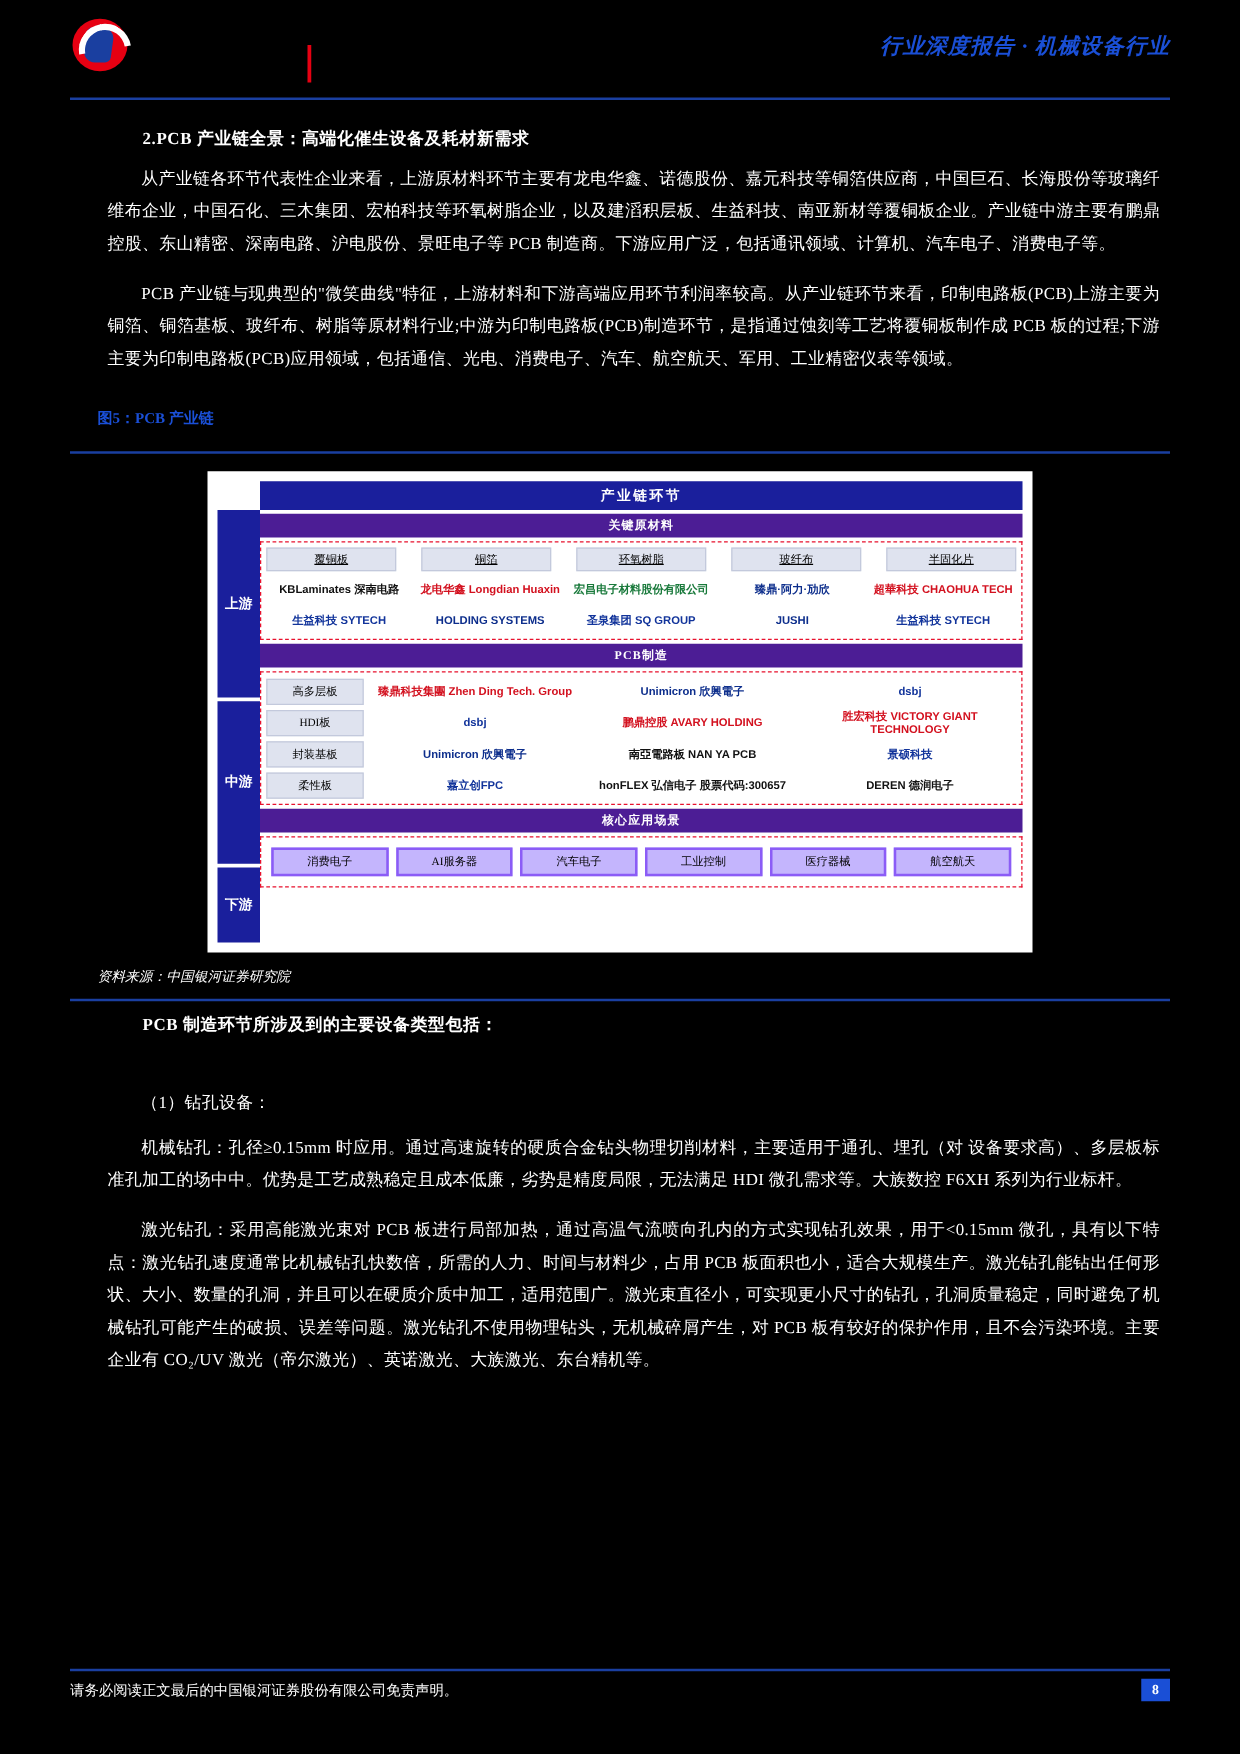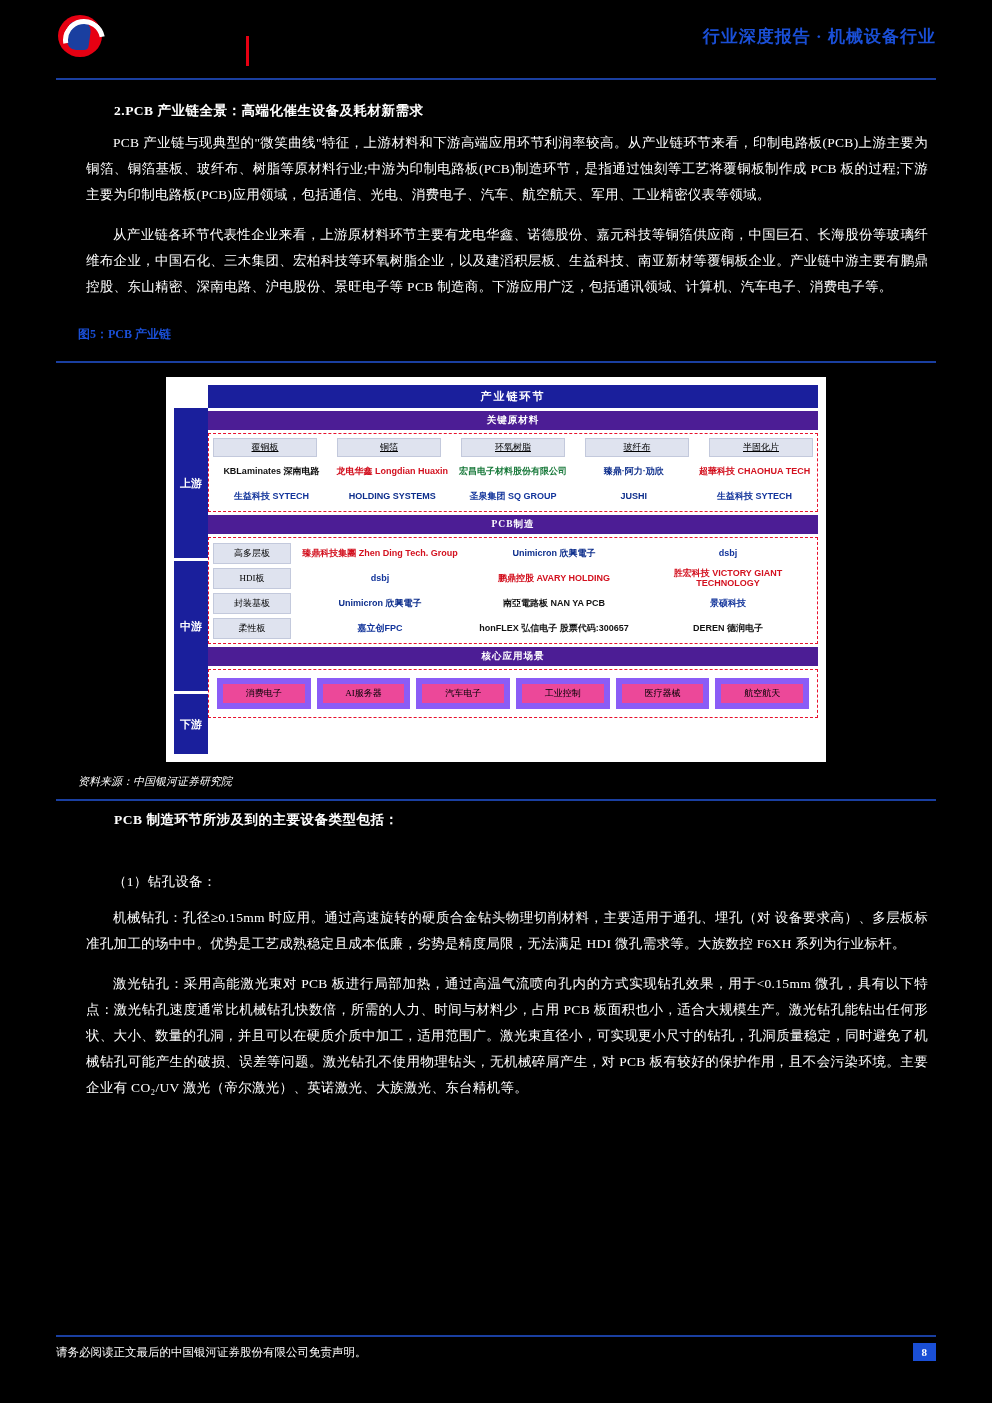--- a/index.html
+++ b/index.html
@@ -13,21 +13,21 @@
   }
   .page{
     position:absolute; inset:0;
     padding:0 56px;
     box-sizing:border-box;
   }
   
   .header{
     position:relative;
     height:72px;
-    display:flex;align-items:center;
+    display:flex;align-items:center;font-style:italic;
   }
   .logo{
     width:52px;height:46px;
     position:relative;
     flex:0 0 auto;
   }
   .logo .ring{
     position:absolute;left:2px;top:2px;
     width:44px;height:42px;border-radius:50%;
     background:#e60012;
@@ -177,21 +177,21 @@
   .side-lbl{
     background:#dfe3ef;border:1px solid #c3c9dc;
     text-align:center;font-size:9px;padding:3px 0;
     font-family:"Liberation Serif",serif;
   }
   .app-row{
     display:grid;grid-template-columns:repeat(6,1fr);gap:6px;
     padding:4px;
   }
   .app{
-    background:#ec4899;border:6px solid #8b5cf6;
+    background:#c4b5fd;border:2px solid #8b5cf6;
     text-align:center;font-size:9px;padding:3px 0;
     font-family:"Liberation Serif",serif;
   }
   
   .c-blue{color:#12349b;}
   .c-red{color:#d3111f;}
   .c-dblue{color:#0d2e8c;}
   .c-green{color:#1a7a3c;}
   .c-black{color:#111;}
   
@@ -221,22 +221,22 @@
       <div class="inner"></div>
       <div class="swoosh"></div>
     </div>
     <div class="header-rule"></div>
     <div class="header-title">行业深度报告 · 机械设备行业</div>
   </div>
   <div class="header-line"></div>
 
   <div class="content">
     <h3 class="section-title">2.PCB 产业链全景：高端化催生设备及耗材新需求</h3>
+    <p class="para">从产业链各环节代表性企业来看，上游原材料环节主要有龙电华鑫、诺德股份、嘉元科技等铜箔供应商，中国巨石、长海股份等玻璃纤维布企业，中国石化、三木集团、宏柏科技等环氧树脂企业，以及建滔积层板、生益科技、南亚新材等覆铜板企业。产业链中游主要有鹏鼎控股、东山精密、深南电路、沪电股份、景旺电子等 PCB 制造商。下游应用广泛，包括通讯领域、计算机、汽车电子、消费电子等。</p>
     <p class="para">PCB 产业链与现典型的"微笑曲线"特征，上游材料和下游高端应用环节利润率较高。从产业链环节来看，印制电路板(PCB)上游主要为铜箔、铜箔基板、玻纤布、树脂等原材料行业;中游为印制电路板(PCB)制造环节，是指通过蚀刻等工艺将覆铜板制作成 PCB 板的过程;下游主要为印制电路板(PCB)应用领域，包括通信、光电、消费电子、汽车、航空航天、军用、工业精密仪表等领域。</p>
-    <p class="para">从产业链各环节代表性企业来看，上游原材料环节主要有龙电华鑫、诺德股份、嘉元科技等铜箔供应商，中国巨石、长海股份等玻璃纤维布企业，中国石化、三木集团、宏柏科技等环氧树脂企业，以及建滔积层板、生益科技、南亚新材等覆铜板企业。产业链中游主要有鹏鼎控股、东山精密、深南电路、沪电股份、景旺电子等 PCB 制造商。下游应用广泛，包括通讯领域、计算机、汽车电子、消费电子等。</p>
   </div>
 
   <div>
     <div class="fig-caption">图5：PCB 产业链</div>
     <div class="fig-rule"></div>
 
     <div class="fig-box">
       <div class="chain">
 
         <div class="chain-left">

